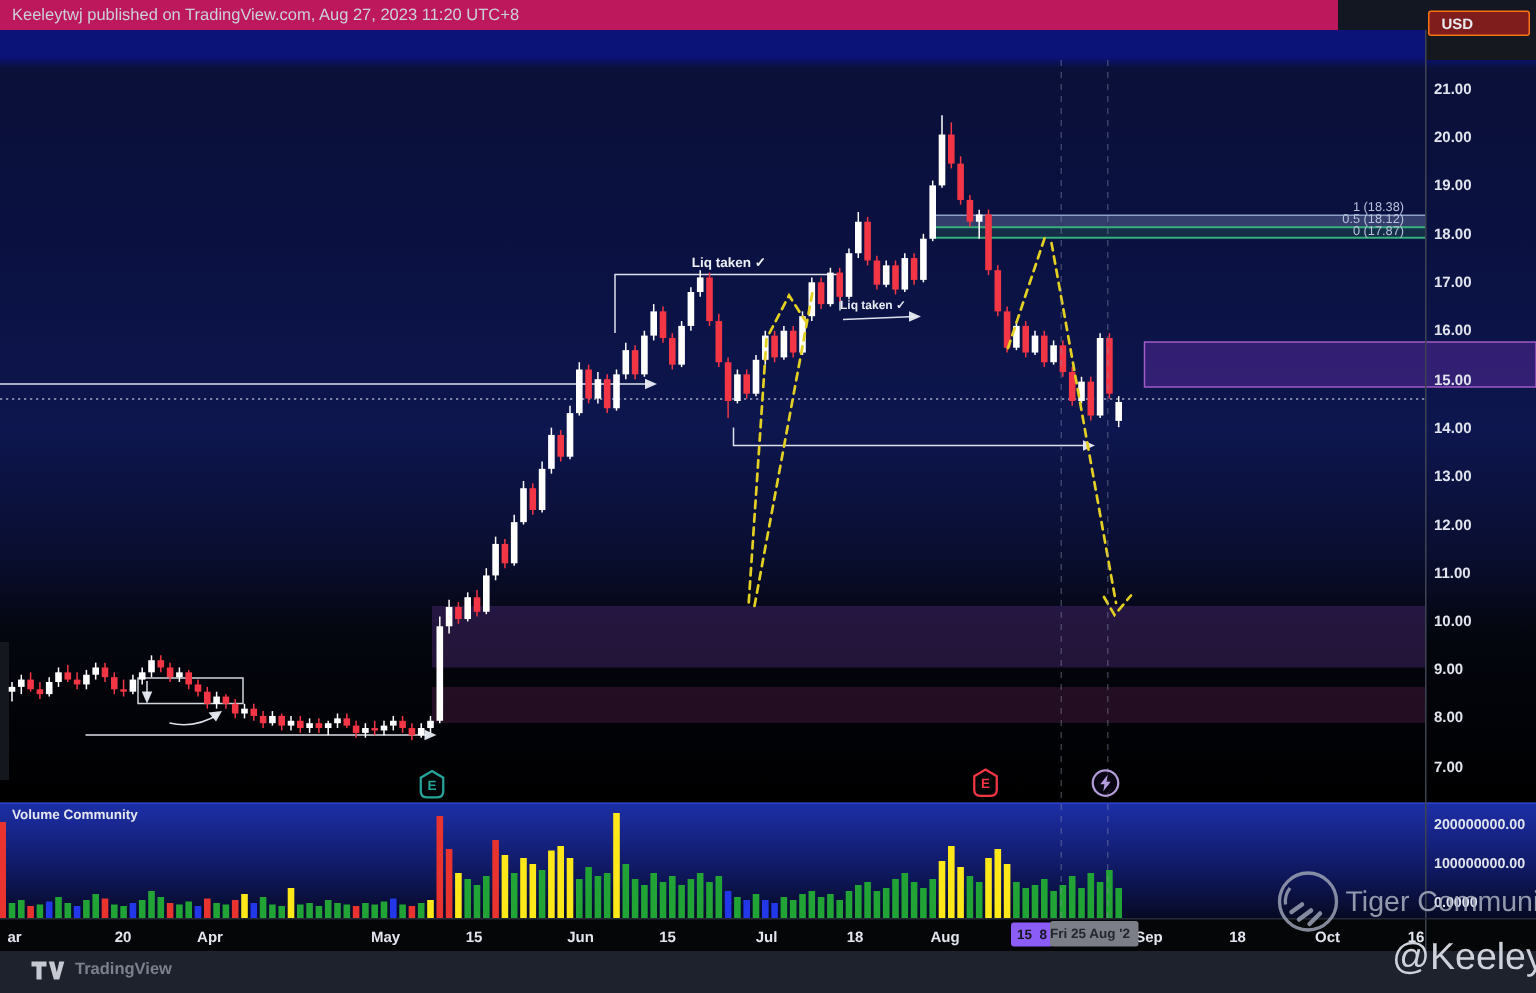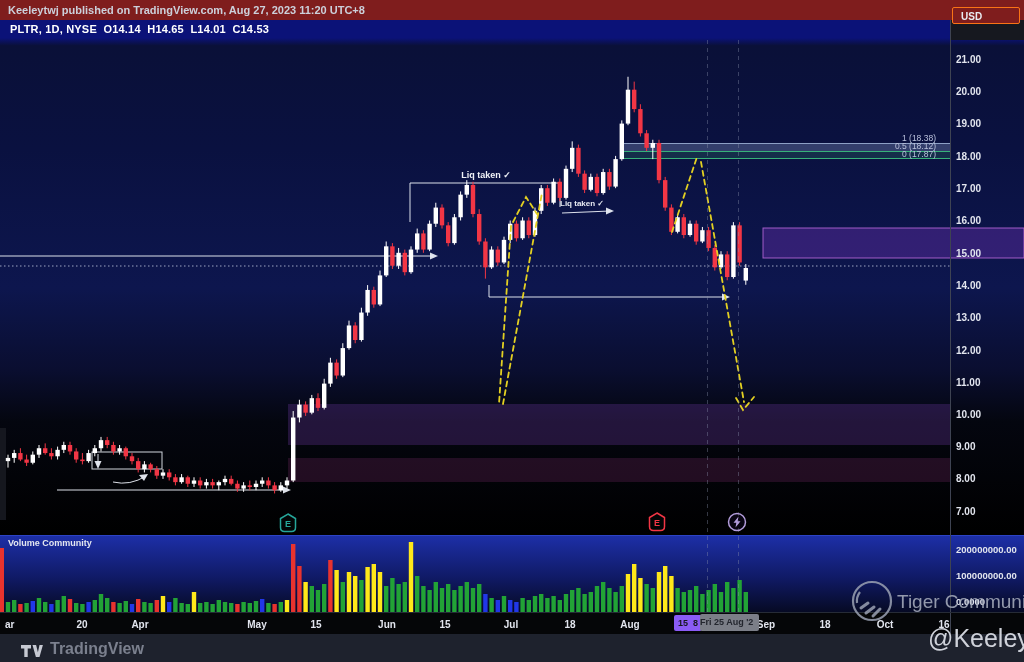--- a/index.html
+++ b/index.html
@@ -1,34 +1,34 @@
 <!DOCTYPE html>
 <html><head>
 <meta charset="utf-8">
 <style>
   html,body{margin:0;padding:0;background:#131722;}
   #stage{position:relative;width:1024px;height:662px;overflow:hidden;background:#131722;
          font-family:"Liberation Sans",sans-serif;}
   #chart-svg{position:absolute;left:0;top:0;}
   .abs{position:absolute;white-space:pre;}
-  #publish-bar{left:0;top:0;width:1024px;height:20px;background:#7f1d1d;color:#ccd0db;
-    font-size:11px;font-weight:bold;line-height:20px;padding-left:8px;box-sizing:border-box;}
+  #publish-bar{left:0;top:0;width:892px;height:20px;background:#be185d;color:#ccd0db;
+    font-size:11px;font-weight:normal;line-height:20px;padding-left:8px;box-sizing:border-box;}
   #symbol-bar{left:10px;top:23px;font-size:11px;font-weight:bold;color:#ffffff;letter-spacing:.2px;}
   #usd-btn{left:952px;top:7px;width:68px;height:17px;background:#7f1d1d;border:1px solid #f97316;
     border-radius:2px;color:#e9ebf1;font-size:10px;font-weight:bold;line-height:17px;padding-left:8px;box-sizing:border-box;}
   #vol-label{left:8px;top:538px;font-size:9px;font-weight:bold;color:#e4e7f0;}
   #liq1{left:412px;top:170px;width:148px;text-align:center;font-size:9px;font-weight:bold;color:#eef0f6;}
   #liq2{left:560px;top:199px;font-size:8px;font-weight:bold;color:#e8ebf2;}
   #tt-left{left:674px;top:615px;width:28px;height:16px;background:#8b5cf6;color:#16181f;
     font-size:9px;font-weight:bold;text-align:center;line-height:16px;border-radius:2px;}
   #tt-main{left:700px;top:614px;width:59px;height:17px;background:#7b7e87;color:#23262e;
     font-size:9px;font-weight:bold;text-align:left;line-height:17px;border-radius:2px;}
   #tiger-text{left:897px;top:591px;font-size:19px;color:#a6acbc;opacity:.88;}
   #keeley{left:928px;top:624px;font-size:25px;color:#d9dce4;opacity:.95;}
-  #tv-attr{left:20px;top:640px;display:flex;align-items:flex-end;color:#7b808e;font-size:16px;font-weight:bold;}
+  #tv-attr{left:20px;top:640px;display:flex;align-items:flex-start;color:#7b808e;font-size:11px;font-weight:bold;}
   #tv-attr svg{margin-right:6px;}
 </style>
 </head>
 <body>
 
 <div id="stage">
   <svg id="chart-svg" width="1024" height="662">
       <defs>
         <linearGradient id="gmain" x1="0" y1="0" x2="0" y2="1">
           <stop offset="0" stop-color="#0b1278"></stop>
@@ -497,21 +497,20 @@
       <g opacity="0.85">
         <circle cx="872" cy="601" r="19" stroke="#9aa1b3" stroke-width="2.2" fill="none"></circle>
         <path d="M860,592 a15,15 0 0 0 -3,11" stroke="#9aa1b3" stroke-width="2.2" fill="none"></path>
         <path d="M861,608 l7,-5" stroke="#9aa1b3" stroke-width="3" stroke-linecap="round" fill="none"></path>
         <path d="M866,613 l8,-6" stroke="#9aa1b3" stroke-width="3" stroke-linecap="round" fill="none"></path>
         <path d="M873,616 l7,-7" stroke="#9aa1b3" stroke-width="3" stroke-linecap="round" fill="none"></path>
       </g>
     </svg>
 
   <div class="abs" id="publish-bar">Keeleytwj published on TradingView.com, Aug 27, 2023 11:20 UTC+8</div>
-  <div class="abs" id="symbol-bar">PLTR, 1D, NYSE  O14.14  H14.65  L14.01  C14.53</div>
   <div class="abs" id="usd-btn">USD</div>
   <div class="abs" id="vol-label">Volume Community</div>
   <div class="abs" id="liq1">Liq taken ✓</div>
   <div class="abs" id="liq2">Liq taken ✓</div>
   <div class="abs" id="tt-left">15  8</div>
   <div class="abs" id="tt-main">Fri 25 Aug '2</div>
   <div class="abs" id="tiger-text">Tiger Community</div>
   <div class="abs" id="keeley">@Keeley</div>
   <div class="abs" id="tv-attr">
     <svg width="24" height="14" viewBox="0 0 24 14">

